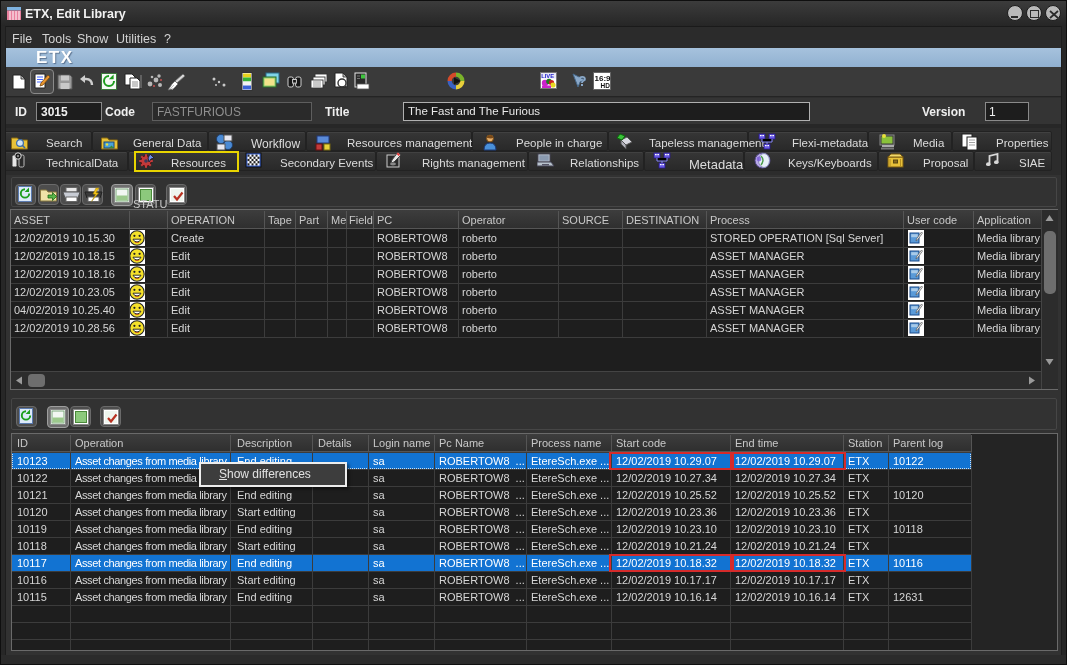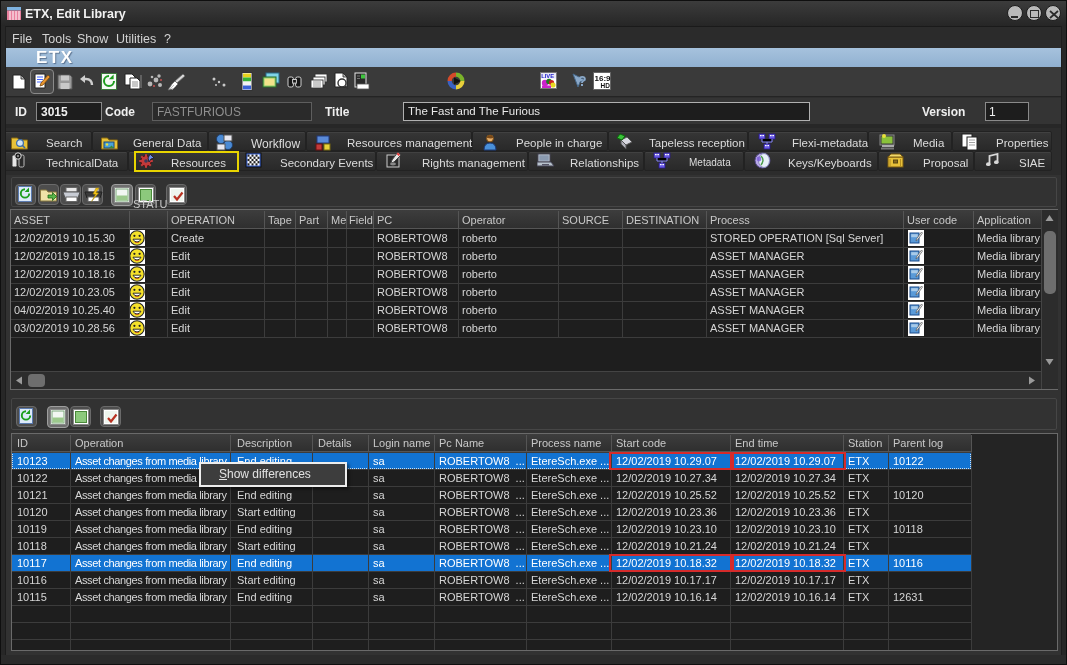--- a/index.html
+++ b/index.html
@@ -215,30 +215,30 @@
 <div class="a" style="left:528px;top:151px;width:116px;height:20px;background:linear-gradient(#363636,#292929);border:1px solid #222;border-radius:2px;box-shadow:inset 0 1px 0 #414141"></div>
 <div class="a" style="left:644px;top:151px;width:100px;height:20px;background:linear-gradient(#363636,#292929);border:1px solid #222;border-radius:2px;box-shadow:inset 0 1px 0 #414141"></div>
 <div class="a" style="left:744px;top:151px;width:134px;height:20px;background:linear-gradient(#363636,#292929);border:1px solid #222;border-radius:2px;box-shadow:inset 0 1px 0 #414141"></div>
 <div class="a" style="left:878px;top:151px;width:96px;height:20px;background:linear-gradient(#363636,#292929);border:1px solid #222;border-radius:2px;box-shadow:inset 0 1px 0 #414141"></div>
 <div class="a" style="left:974px;top:151px;width:78px;height:20px;background:linear-gradient(#363636,#292929);border:1px solid #222;border-radius:2px;box-shadow:inset 0 1px 0 #414141"></div>
 <div class="a" style="left:46px;top:137px;font-size:11.5px;color:#dcdcdc">Search</div>
 <div class="a" style="left:133px;top:137px;font-size:11.5px;color:#dcdcdc">General Data</div>
 <div class="a" style="left:251px;top:137px;font-size:12px;color:#dcdcdc">Workflow</div>
 <div class="a" style="left:347px;top:137px;font-size:11.5px;color:#dcdcdc">Resources management</div>
 <div class="a" style="left:516px;top:137px;font-size:11.5px;color:#dcdcdc">People in charge</div>
-<div class="a" style="left:649px;top:137px;font-size:11.5px;color:#dcdcdc">Tapeless reception</div>
+<div class="a" style="left:649px;top:137px;font-size:11.5px;color:#dcdcdc">Tapeless management</div>
 <div class="a" style="left:792px;top:137px;font-size:11.5px;color:#dcdcdc">Flexi-metadata</div>
 <div class="a" style="left:913px;top:137px;font-size:11.5px;color:#dcdcdc">Media</div>
 <div class="a" style="left:996px;top:137px;font-size:11.5px;color:#dcdcdc">Properties</div>
 <div class="a" style="left:46px;top:157px;font-size:11.5px;color:#dcdcdc">TechnicalData</div>
 <div class="a" style="left:171px;top:157px;font-size:11.5px;color:#dcdcdc">Resources</div>
 <div class="a" style="left:280px;top:157px;font-size:11.5px;color:#dcdcdc">Secondary Events</div>
 <div class="a" style="left:422px;top:157px;font-size:11.5px;color:#dcdcdc">Rights management</div>
 <div class="a" style="left:570px;top:157px;font-size:11.5px;color:#dcdcdc">Relationships</div>
-<div class="a" style="left:689px;top:157px;font-size:10px;color:#dcdcdc">Metadata</div>
+<div class="a" style="left:689px;top:157px;font-size:13px;color:#dcdcdc">Metadata</div>
 <div class="a" style="left:788px;top:157px;font-size:11.5px;color:#dcdcdc">Keys/Keyboards</div>
 <div class="a" style="left:923px;top:157px;font-size:11.5px;color:#dcdcdc">Proposal</div>
 <div class="a" style="left:1019px;top:157px;font-size:11.5px;color:#dcdcdc">SIAE</div>
 <svg class="a" style="left:11px;top:135px" width="17" height="15" viewBox="0 0 17 15">
     <path d="M0.5 3 h6 l1.5 2 h8.5 v9 h-16 z" fill="#e8c23a" stroke="#8a6a10"></path>
     <circle cx="9" cy="8" r="3.4" fill="#cfe3f5" stroke="#3a6aaa" stroke-width="1.2"></circle>
     <line x1="11.5" y1="10.5" x2="14" y2="13" stroke="#3a6aaa" stroke-width="1.6"></line>
   </svg>
 <svg class="a" style="left:101px;top:135px" width="17" height="15" viewBox="0 0 17 15">
     <path d="M0.5 3 h6 l1.5 2 h8.5 v9 h-16 z" fill="#e8c23a" stroke="#8a6a10"></path>
@@ -566,21 +566,21 @@
 <div class="cell" style="left:462px;top:304px">roberto</div>
 <div class="cell" style="left:710px;top:304px">ASSET MANAGER</div>
 <div class="a" style="left:908px;top:302px;width:16px;height:16px;background:#fff"></div>
 <svg class="a" style="left:909px;top:303px" width="14" height="14" viewBox="0 0 14 14">
     <rect x="1" y="2" width="9" height="10" fill="#5a9ad8" stroke="#1a4a8a"></rect>
     <rect x="2.2" y="3.2" width="6.6" height="3" fill="#a8cae8"></rect>
     <path d="M12.5 1 l1 1 -5 7 -1.5 1 0.5 -2 z" fill="#fff" stroke="#555" stroke-width="0.7"></path>
   </svg>
 <div class="cell" style="left:977px;top:304px">Media library</div>
 <div class="hline" style="left:11px;top:319px;width:1030px"></div>
-<div class="cell" style="left:14px;width:113px;top:322px">03/02/2019 10.28.56</div>
+<div class="cell" style="left:14px;width:113px;top:322px">12/02/2019 10.28.56</div>
 <div class="a" style="left:129px;top:320px;width:16px;height:16px;background:#fff"></div>
 <svg class="a" style="left:129px;top:320px" width="16" height="16" viewBox="0 0 16 16">
     <circle cx="8" cy="8" r="7.2" fill="#f5e12a" stroke="#222" stroke-width="1.1"></circle>
     <circle cx="5.4" cy="5.8" r="1.1" fill="#222"></circle>
     <circle cx="10.6" cy="5.8" r="1.1" fill="#222"></circle>
     <path d="M4 9.2 a4.3 4.3 0 0 0 8 0 z" fill="#fff" stroke="#222" stroke-width="0.9"></path>
     <path d="M5.6 12 a2.8 1.8 0 0 0 4.8 0 z" fill="#c23a1a"></path>
   </svg>
 <div class="cell" style="left:171px;top:322px">Edit</div>
 <div class="cell" style="left:377px;top:322px">ROBERTOW8</div>

